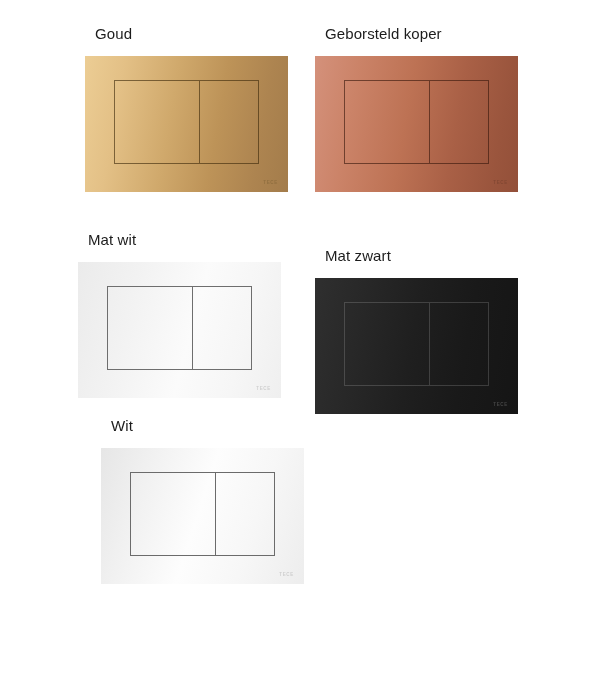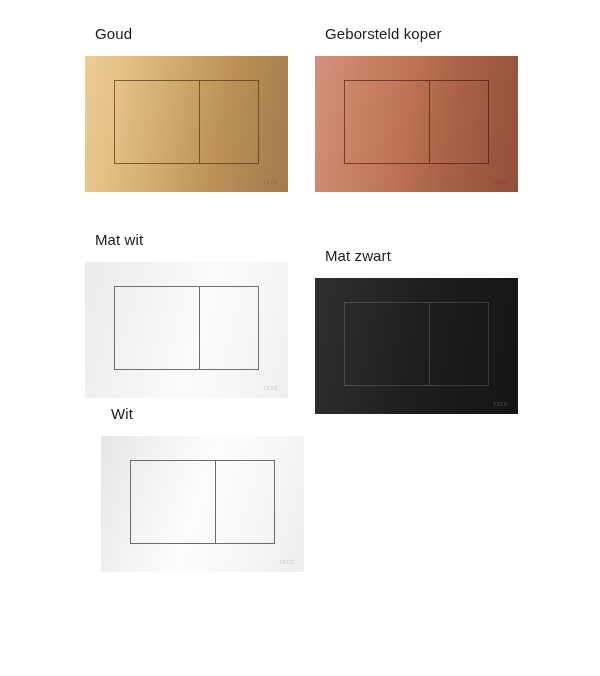--- a/index.html
+++ b/index.html
@@ -122,23 +122,23 @@
       #e6e6e6 0%, #f0f0f0 20%, #fdfdfd 48%,
       #f7f7f7 72%, #ededed 100%);
   }
   .finish-white .button-frame { border-color: #6b6b6b; }
   .finish-white .button-divider { background: #6b6b6b; }
   .finish-white .brand { color: #b2b2b2; }
 
   
   .pos-r1c1 { left: 85px;  top: 24px;  }
   .pos-r1c2 { left: 315px; top: 24px;  }
-  .pos-r2c1 { left: 85px;  top: 230px; }
+  .pos-r2c1 { left: 78px;  top: 230px; }
   .pos-r2c2 { left: 315px; top: 246px; }
-  .pos-r3c1 { left: 85px;  top: 404px; padding-left: 16px; }
+  .pos-r3c1 { left: 85px;  top: 416px; padding-left: 16px; }
 </style>
 </head>
 <body>
 
 <div id="gallery">
 
   <div class="tile pos-r1c2">
     <div class="tile-label">Geborsteld koper</div>
     <div class="plate finish-copper">
       <div class="button-frame">

